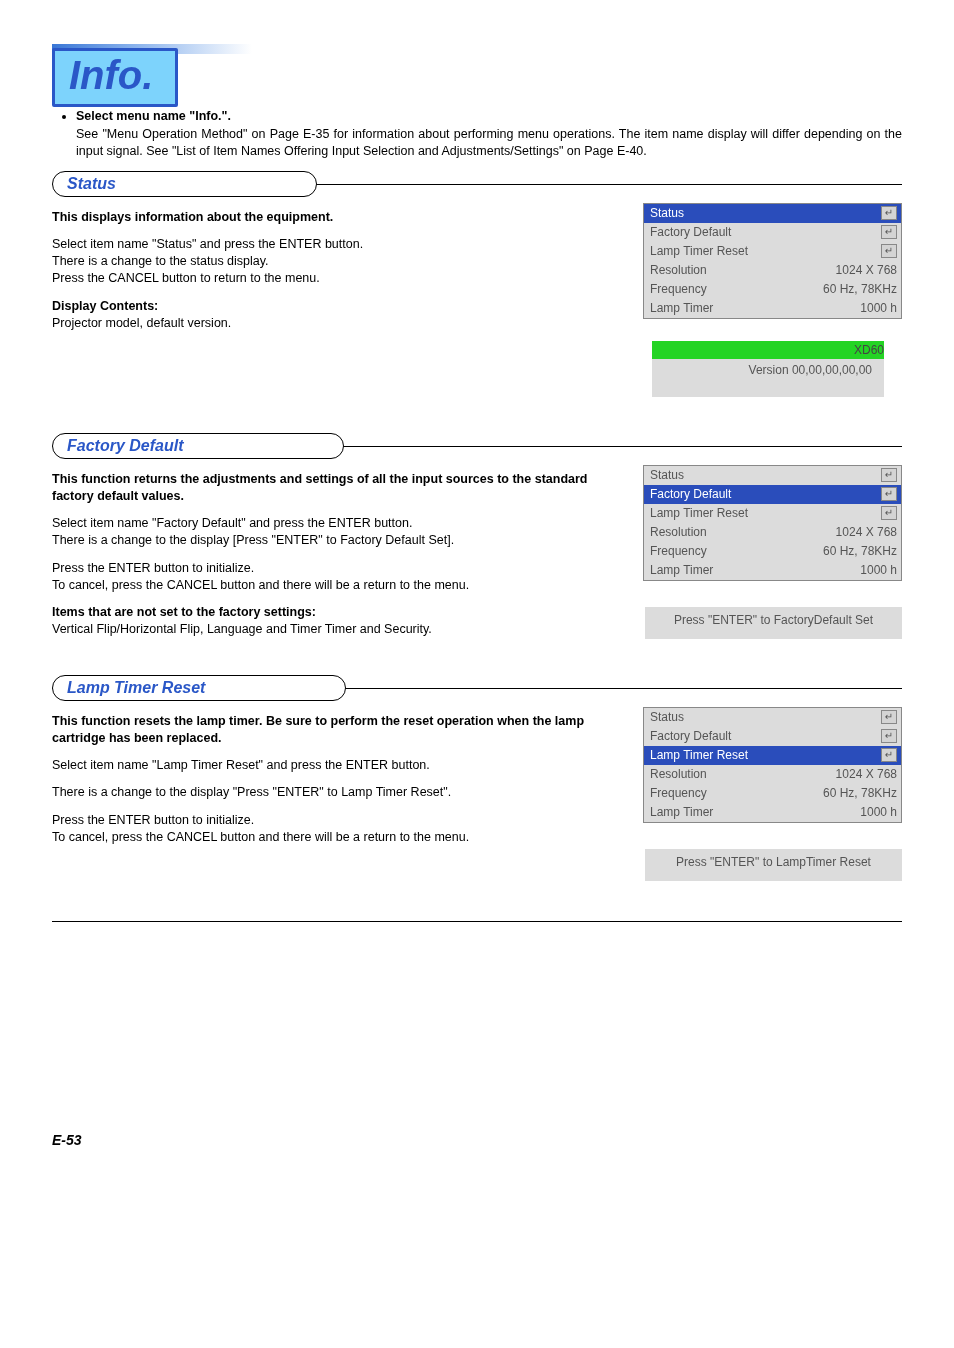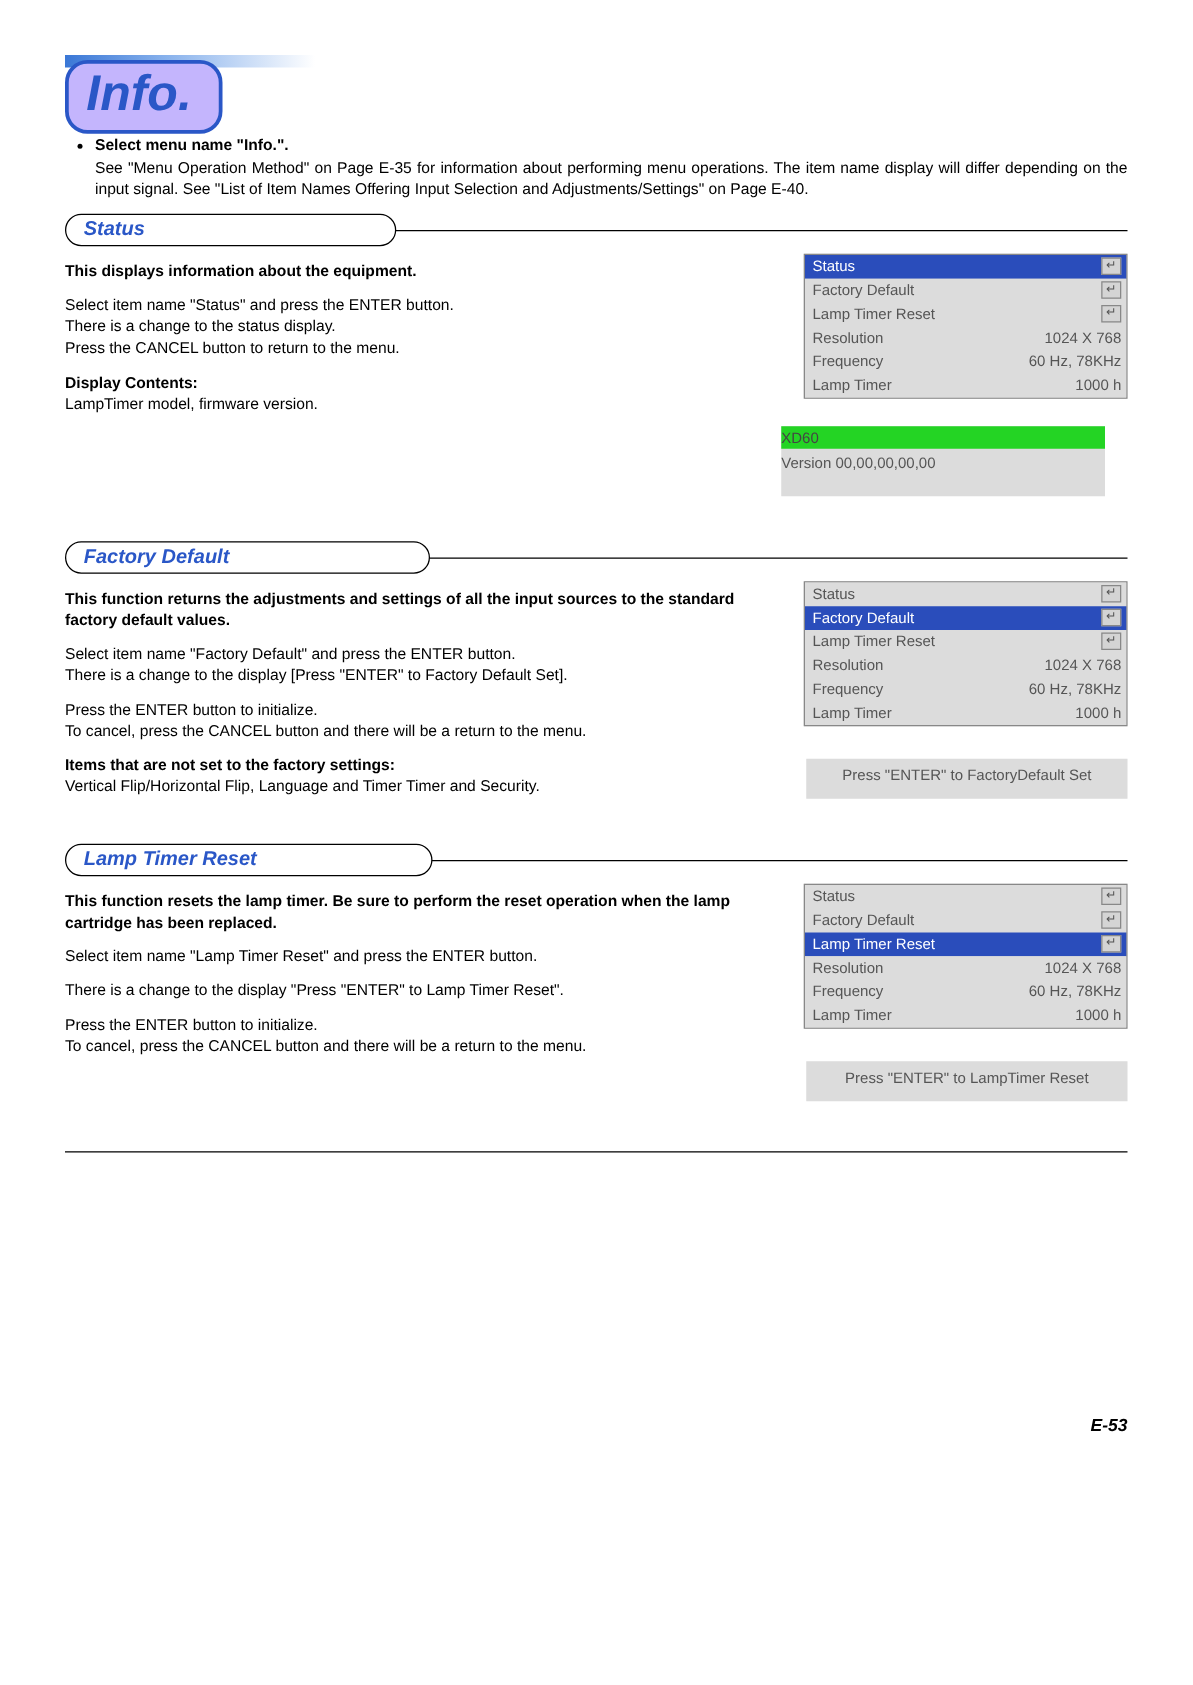--- a/index.html
+++ b/index.html
@@ -23,23 +23,23 @@
     left: 0;
     width: 200px;
     height: 10px;
     background: linear-gradient(to right, #3a77d6, #87b1ec 40%, #fff 100%);
   }
   .title-box {
     position: absolute;
     top: 20px;
     left: 0;
     border: 3px solid #2a57c7;
-    border-radius: 18px;
+    border-radius: 2px;
     padding: 2px 22px 6px 14px;
-    background: #c4b5fd;
+    background: #7dd3fc;
   }
   .title-box span {
     font-size: 40px;
     font-weight: bold;
     font-style: italic;
     color: #2a57c7;
     font-family: Arial, sans-serif;
   }
   .intro {
     font-size: 12.5px;
@@ -107,27 +107,27 @@
     background:#d4d4d4;
     border:1px solid #888;
     position:relative;
     font-size:10px;
     text-align:center;
     line-height:11px;
     color:#555;
   }
   .status-sub {
     margin-top: 22px;
-    width: 259px;
+    width: 232px;
     background:#dcdcdc;
     padding-bottom:20px;
     margin-left:auto;
     margin-right:18px;
     font-size:12px;
-    text-align:left;
+    text-align:right;
   }
   .status-sub .green {
     background:#24d424;
     color:#444;
     padding:2px 0;
   }
   .status-sub .ver {
     color:#555;
     padding:4px 12px 0 0;
   }
@@ -140,21 +140,21 @@
     padding:6px 0 12px 0;
     width:257px;
     margin-left:auto;
   }
   .bottom-rule {
     border:none;
     border-top:1px solid #000;
     margin: 40px 0 8px 0;
   }
   .page-num {
-    text-align:right;
+    text-align:left;
     font-style:italic;
     font-weight:bold;
     font-size:14px;
     margin-top: 210px;
   }
 </style>
 </head>
 <body>
 
 <div class="page">
@@ -181,21 +181,21 @@
       <span>Status</span>
     </div>
   </div>
   <div class="columns">
     <div class="col-left">
       <p><b>This displays information about the equipment.</b></p>
       <p style="white-space:pre-line">Select item name "Status" and press the ENTER button.
 There is a change to the status display.
 Press the CANCEL button to return to the menu.</p>
       <p style="margin-bottom:17px"><b>Display Contents:</b><br>
-        <span>LampTimer model, firmware version.</span></p>
+        <span>Projector model, default version.</span></p>
     </div>
     <div class="col-right">
       <div class="menu-panel">
         <div class="menu-row highlight">
           <span class="lbl">Status</span>
           <span class="enter-icon">↵</span>
         </div>
         <div class="menu-row plain">
           <span class="lbl">Factory Default</span>
           <span class="enter-icon">↵</span>

